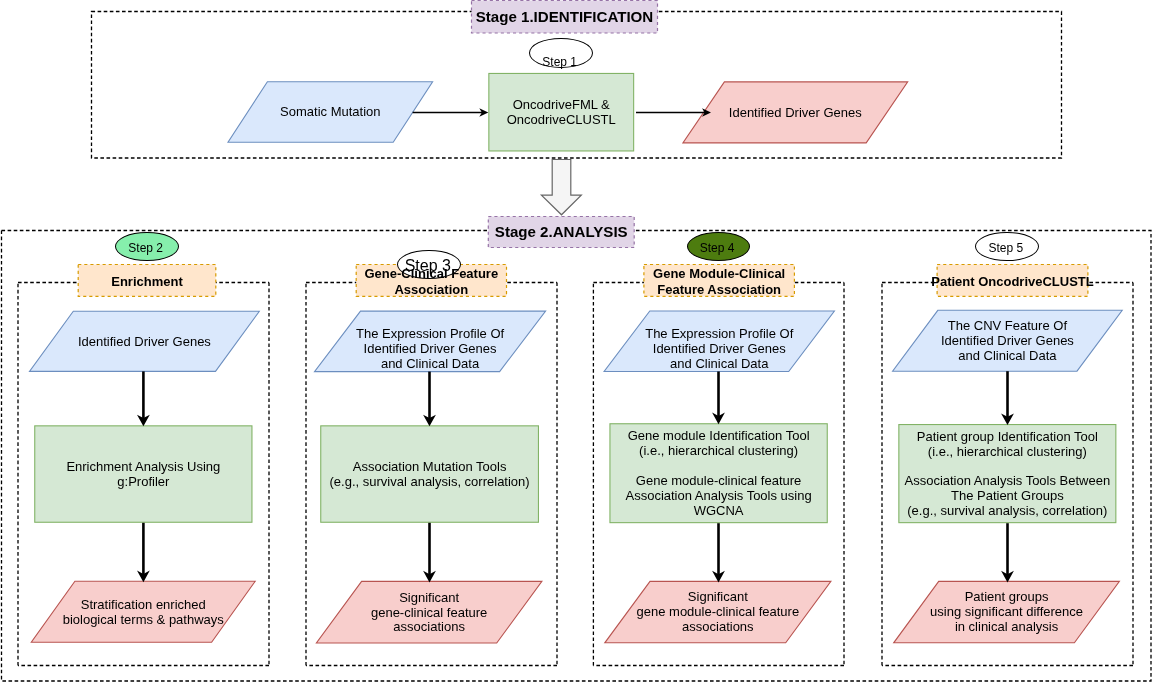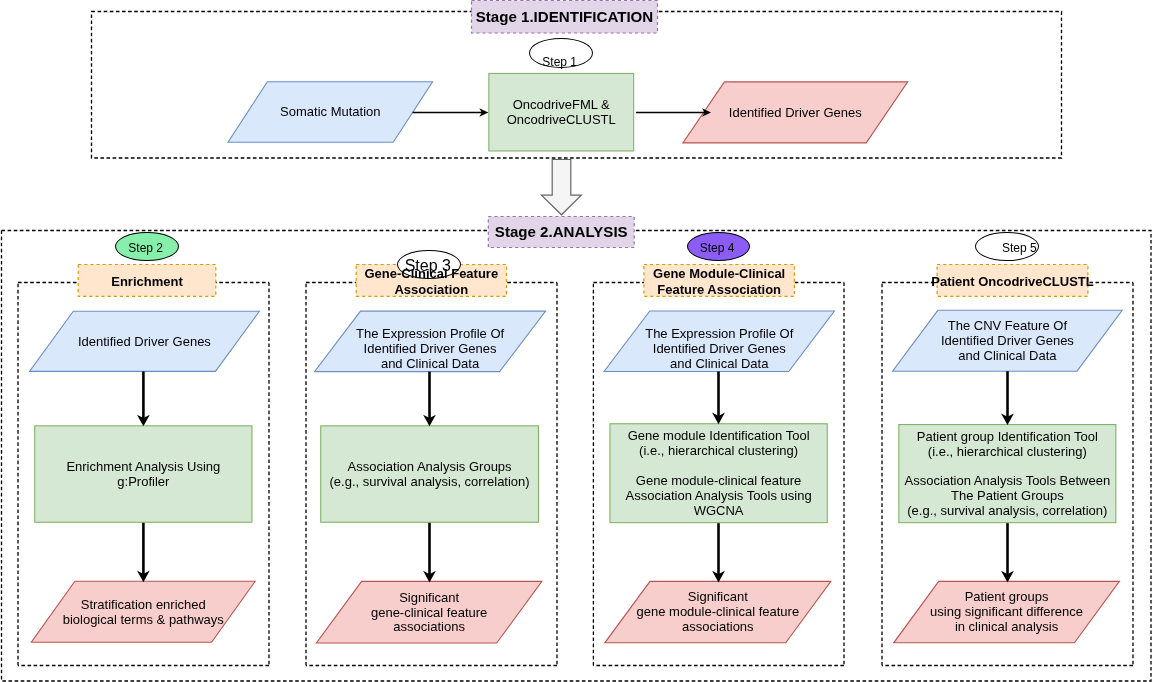--- a/index.html
+++ b/index.html
@@ -83,34 +83,34 @@
 <rect x="78.2" y="264.5" width="137.6" height="31.8" fill="#ffe6cc" stroke="#d79b00" stroke-width="1.2" stroke-dasharray="3.1 3"></rect>
 <rect x="356.2" y="264.5" width="150.3" height="31.8" fill="#ffe6cc" stroke="#d79b00" stroke-width="1.2" stroke-dasharray="3.1 3"></rect>
 <rect x="643.9" y="264.5" width="150.5" height="31.8" fill="#ffe6cc" stroke="#d79b00" stroke-width="1.2" stroke-dasharray="3.1 3"></rect>
 <rect x="937.1" y="264.5" width="150.8" height="31.8" fill="#ffe6cc" stroke="#d79b00" stroke-width="1.2" stroke-dasharray="3.1 3"></rect>
 </svg>
 <div class="lbl" style="left:471px;top:16.75px;width:187px;height:0;display:flex;align-items:center;justify-content:center;font-size:15.1px;font-weight:bold;"><span>Stage 1.IDENTIFICATION</span></div>
 <div class="lbl" style="left:487.8px;top:231.95px;width:146.9px;height:0;display:flex;align-items:center;justify-content:center;font-size:15.1px;font-weight:bold;"><span>Stage 2.ANALYSIS</span></div>
 <div class="lbl" style="left:529.4px;top:38.4px;width:63.2px;height:29.8px;border:1.4px solid #000000;border-radius:50%;background:#ffffff;display:flex;align-items:flex-end;justify-content:center;font-size:12px;"><span style="position:relative;left:-1.3px;top:1.6px;">Step 1</span></div>
 <div class="lbl" style="left:115.2px;top:232.3px;width:63.6px;height:29.2px;border:1.4px solid #000000;border-radius:50%;background:#86efac;display:flex;align-items:center;justify-content:center;font-size:12px;"><span style="position:relative;left:-1.3px;top:1.6px;">Step 2</span></div>
 <div class="lbl" style="left:397.3px;top:250px;width:63.6px;height:29.2px;border:1.4px solid #000000;border-radius:50%;background:#ffffff;display:flex;align-items:center;justify-content:center;font-size:16px;"><span style="position:relative;left:-1.3px;top:1.6px;">Step 3</span></div>
-<div class="lbl" style="left:686.5px;top:232.3px;width:63.6px;height:29.2px;border:1.4px solid #000000;border-radius:50%;background:#8b5cf6;display:flex;align-items:center;justify-content:center;font-size:12px;"><span style="position:relative;left:-1.3px;top:1.6px;">Step 4</span></div>
-<div class="lbl" style="left:975.3px;top:232.3px;width:63.6px;height:29.2px;border:1.4px solid #000000;border-radius:50%;background:#ffffff;display:flex;align-items:center;justify-content:flex-end;font-size:12px;"><span style="position:relative;left:-1.3px;top:1.6px;">Step 5</span></div>
+<div class="lbl" style="left:686.5px;top:232.3px;width:63.6px;height:29.2px;border:1.4px solid #000000;border-radius:50%;background:#4d7c0f;display:flex;align-items:center;justify-content:center;font-size:12px;"><span style="position:relative;left:-1.3px;top:1.6px;">Step 4</span></div>
+<div class="lbl" style="left:975.3px;top:232.3px;width:63.6px;height:29.2px;border:1.4px solid #000000;border-radius:50%;background:#ffffff;display:flex;align-items:center;justify-content:center;font-size:12px;"><span style="position:relative;left:-1.3px;top:1.6px;">Step 5</span></div>
 <div class="lbl" style="left:77.7px;top:281.8px;width:138.6px;height:0;display:flex;flex-direction:column;align-items:center;justify-content:center;font-size:13px;font-weight:bold;line-height:1.2;"><span>Enrichment</span></div>
 <div class="lbl" style="left:355.7px;top:281.8px;width:151.3px;height:0;display:flex;flex-direction:column;align-items:center;justify-content:center;font-size:13px;font-weight:bold;line-height:1.2;"><span>Gene-Clinical Feature</span><span>Association</span></div>
 <div class="lbl" style="left:643.4px;top:281.8px;width:151.5px;height:0;display:flex;flex-direction:column;align-items:center;justify-content:center;font-size:13px;font-weight:bold;line-height:1.2;"><span>Gene Module-Clinical</span><span>Feature Association</span></div>
 <div class="lbl" style="left:936.6px;top:281.8px;width:151.8px;height:0;display:flex;flex-direction:column;align-items:center;justify-content:center;font-size:13px;font-weight:bold;line-height:1.2;"><span>Patient OncodriveCLUSTL</span></div>
 <div class="lbl" style="left:230.3px;top:112.8px;width:200px;height:0;display:flex;flex-direction:column;align-items:center;justify-content:center;font-size:13px;line-height:1.15;"><span>Somatic Mutation</span></div>
 <div class="lbl" style="left:481.25px;top:113px;width:160px;height:0;display:flex;flex-direction:column;align-items:center;justify-content:center;font-size:13px;line-height:1.15;"><span>OncodriveFML &amp;</span><span>OncodriveCLUSTL</span></div>
 <div class="lbl" style="left:685.3px;top:113.2px;width:220px;height:0;display:flex;flex-direction:column;align-items:center;justify-content:center;font-size:13px;line-height:1.15;"><span>Identified Driver Genes</span></div>
 <div class="lbl" style="left:34.4px;top:342.15px;width:220px;height:0;display:flex;flex-direction:column;align-items:center;justify-content:center;font-size:13px;line-height:1.15;"><span>Identified Driver Genes</span></div>
 <div class="lbl" style="left:28.35px;top:474.85px;width:230px;height:0;display:flex;flex-direction:column;align-items:center;justify-content:center;font-size:13px;line-height:1.15;"><span>Enrichment Analysis Using</span><span>g:Profiler</span></div>
 <div class="lbl" style="left:35.75px;top:612.55px;width:215px;height:0;display:flex;flex-direction:column;align-items:center;justify-content:center;font-size:13px;line-height:1.15;"><span>Stratification enriched</span><span>biological terms &amp; pathways</span></div>
 <div class="lbl" style="left:320.05px;top:349.75px;width:220px;height:0;display:flex;flex-direction:column;align-items:center;justify-content:center;font-size:13px;line-height:1.15;"><span>The Expression Profile Of</span><span>Identified Driver Genes</span><span>and Clinical Data</span></div>
-<div class="lbl" style="left:314.6px;top:474.85px;width:230px;height:0;display:flex;flex-direction:column;align-items:center;justify-content:center;font-size:13px;line-height:1.15;"><span>Association Analysis Groups</span><span>(e.g., survival analysis, correlation)</span></div>
+<div class="lbl" style="left:314.6px;top:474.85px;width:230px;height:0;display:flex;flex-direction:column;align-items:center;justify-content:center;font-size:13px;line-height:1.15;"><span>Association Mutation Tools</span><span>(e.g., survival analysis, correlation)</span></div>
 <div class="lbl" style="left:321.65px;top:613px;width:215px;height:0;display:flex;flex-direction:column;align-items:center;justify-content:center;font-size:13px;line-height:1.15;"><span>Significant</span><span>gene-clinical feature</span><span>associations</span></div>
 <div class="lbl" style="left:609.25px;top:349.65px;width:220px;height:0;display:flex;flex-direction:column;align-items:center;justify-content:center;font-size:13px;line-height:1.15;"><span>The Expression Profile Of</span><span>Identified Driver Genes</span><span>and Clinical Data</span></div>
 <div class="lbl" style="left:603.6px;top:474px;width:230px;height:0;display:flex;flex-direction:column;align-items:center;justify-content:center;font-size:13px;line-height:1.15;"><span>Gene module Identification Tool</span><span>(i.e., hierarchical clustering)</span><span>&nbsp;</span><span>Gene module-clinical feature</span><span>Association Analysis Tools using</span><span>WGCNA</span></div>
 <div class="lbl" style="left:610.35px;top:612.9px;width:215px;height:0;display:flex;flex-direction:column;align-items:center;justify-content:center;font-size:13px;line-height:1.15;"><span>Significant</span><span>gene module-clinical feature</span><span>associations</span></div>
 <div class="lbl" style="left:897.4px;top:341.55px;width:220px;height:0;display:flex;flex-direction:column;align-items:center;justify-content:center;font-size:13px;line-height:1.15;"><span>The CNV Feature Of</span><span>Identified Driver Genes</span><span>and Clinical Data</span></div>
 <div class="lbl" style="left:892.35px;top:474.4px;width:230px;height:0;display:flex;flex-direction:column;align-items:center;justify-content:center;font-size:13px;line-height:1.15;"><span>Patient group Identification Tool</span><span>(i.e., hierarchical clustering)</span><span>&nbsp;</span><span>Association Analysis Tools Between</span><span>The Patient Groups</span><span>(e.g., survival analysis, correlation)</span></div>
 <div class="lbl" style="left:899.05px;top:612.9px;width:215px;height:0;display:flex;flex-direction:column;align-items:center;justify-content:center;font-size:13px;line-height:1.15;"><span>Patient groups</span><span>using significant difference</span><span>in clinical analysis</span></div>
 </div>
 
 </body></html>

